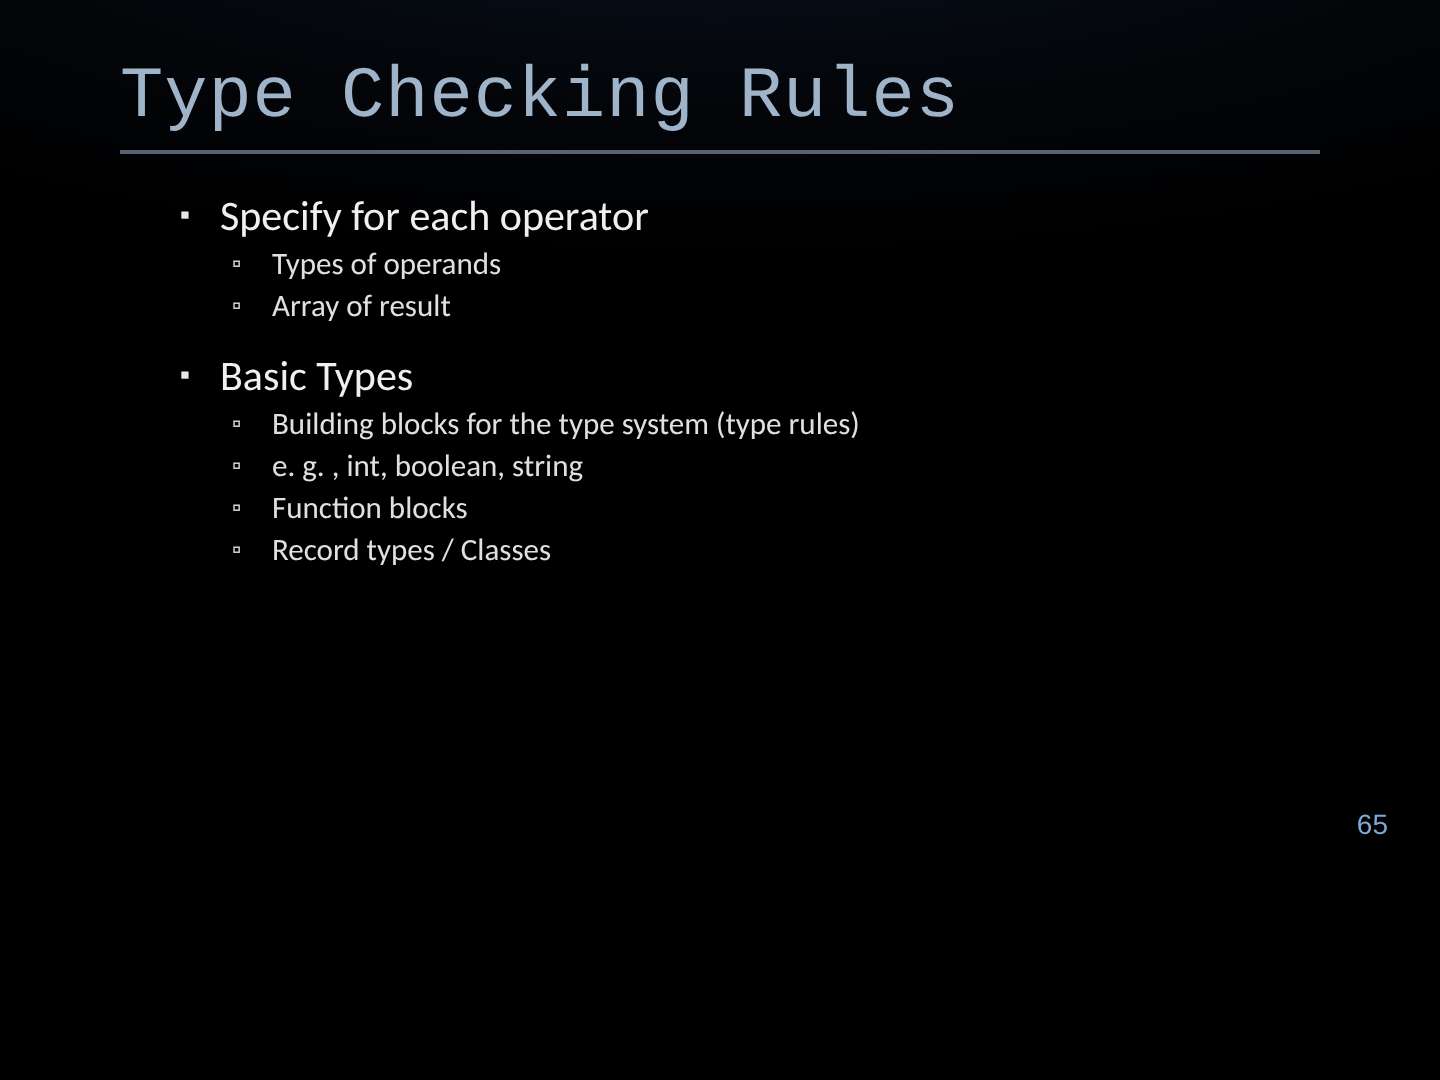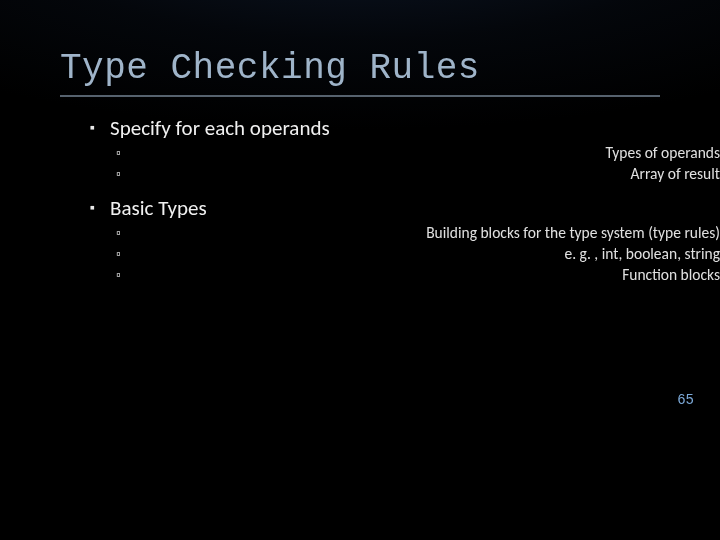--- a/index.html
+++ b/index.html
@@ -10,21 +10,21 @@
     background: black;
     overflow: hidden;
     font-family: Calibri, "Segoe UI", Arial, sans-serif;
     color: #e8e8e8;
   }
   .slide {
     width: 720px;
     height: 424px;
     position: relative;
     box-sizing: border-box;
-    padding-top: 48px;
+    padding-top: 28px;
     background: radial-gradient(ellipse 900px 300px at 50% -80px,
       rgba(40,70,120,0.35) 0%,
       rgba(20,35,60,0.18) 40%,
       rgba(0,0,0,0) 70%),
       black;
   }
   .title {
     font-family: Consolas, "Courier New", monospace;
     color: #9fb4c9;
     font-size: 36px;
@@ -61,53 +61,53 @@
     font-size: 14px;
     line-height: 26px;
   }
   .lvl2 {
     font-size: 15.5px;
     color: #e0e0e0;
     position: relative;
     padding-left: 20px;
     margin-left: 26px;
     line-height: 1.35;
-    text-align: right;
   }
   .lvl2::before {
     content: "\25AB";
     position: absolute;
     left: 0;
     top: 0;
     color: #cfcfcf;
     font-size: 13px;
     line-height: 20px;
   }
   .page-num {
     position: absolute;
     right: 26px;
-    bottom: 16px;
+    bottom: 4px;
     color: #7ca9d8;
     font-size: 14px;
-    font-family: Liberation Mono, monospace;
+    font-family: Liberation Sans, sans-serif;
   }
 </style>
 </head>
 <body>
 
 <div class="slide">
   <div class="title">Type Checking Rules</div>
   <hr class="title-line">
   <div class="content">
 
-    <div class="lvl1">Specify for each operands</div>
+    <div class="lvl1">Specify for each operator</div>
     <div class="lvl2">Types of operands</div>
     <div class="lvl2">Array of result</div>
 
     <div class="lvl1">Basic Types</div>
     <div class="lvl2">Building blocks for the type system (type rules)</div>
     <div class="lvl2">e. g. , int, boolean, string</div>
 
     <div class="lvl2">Function blocks</div>
+    <div class="lvl2">Record types / Classes</div>
 
   </div>
   <div class="page-num">65</div>
 </div>
 
 </body></html>

